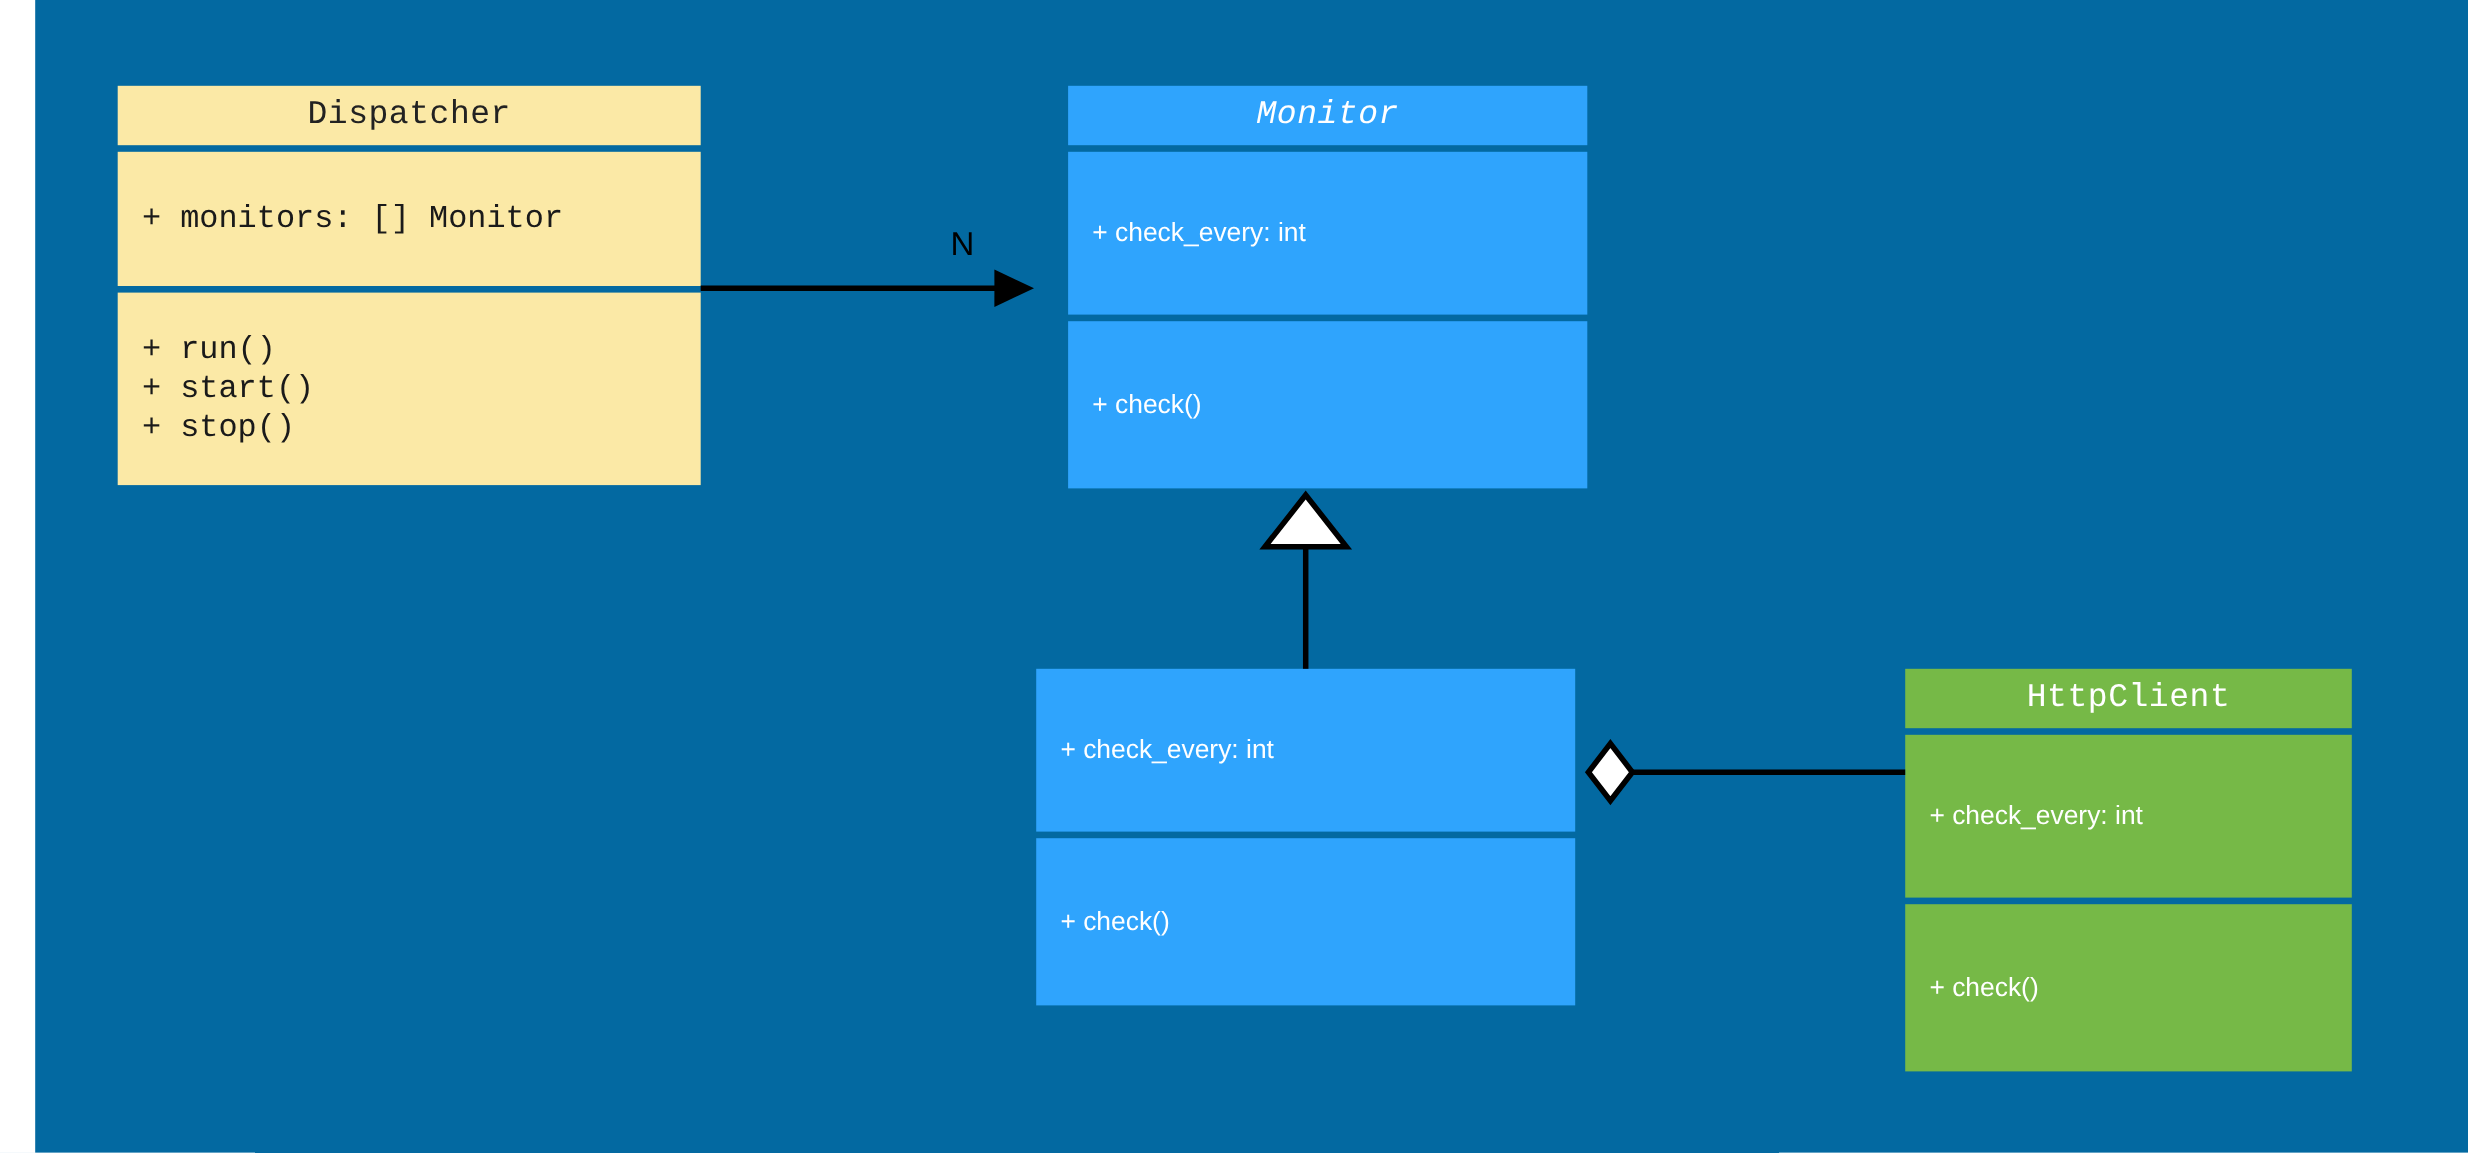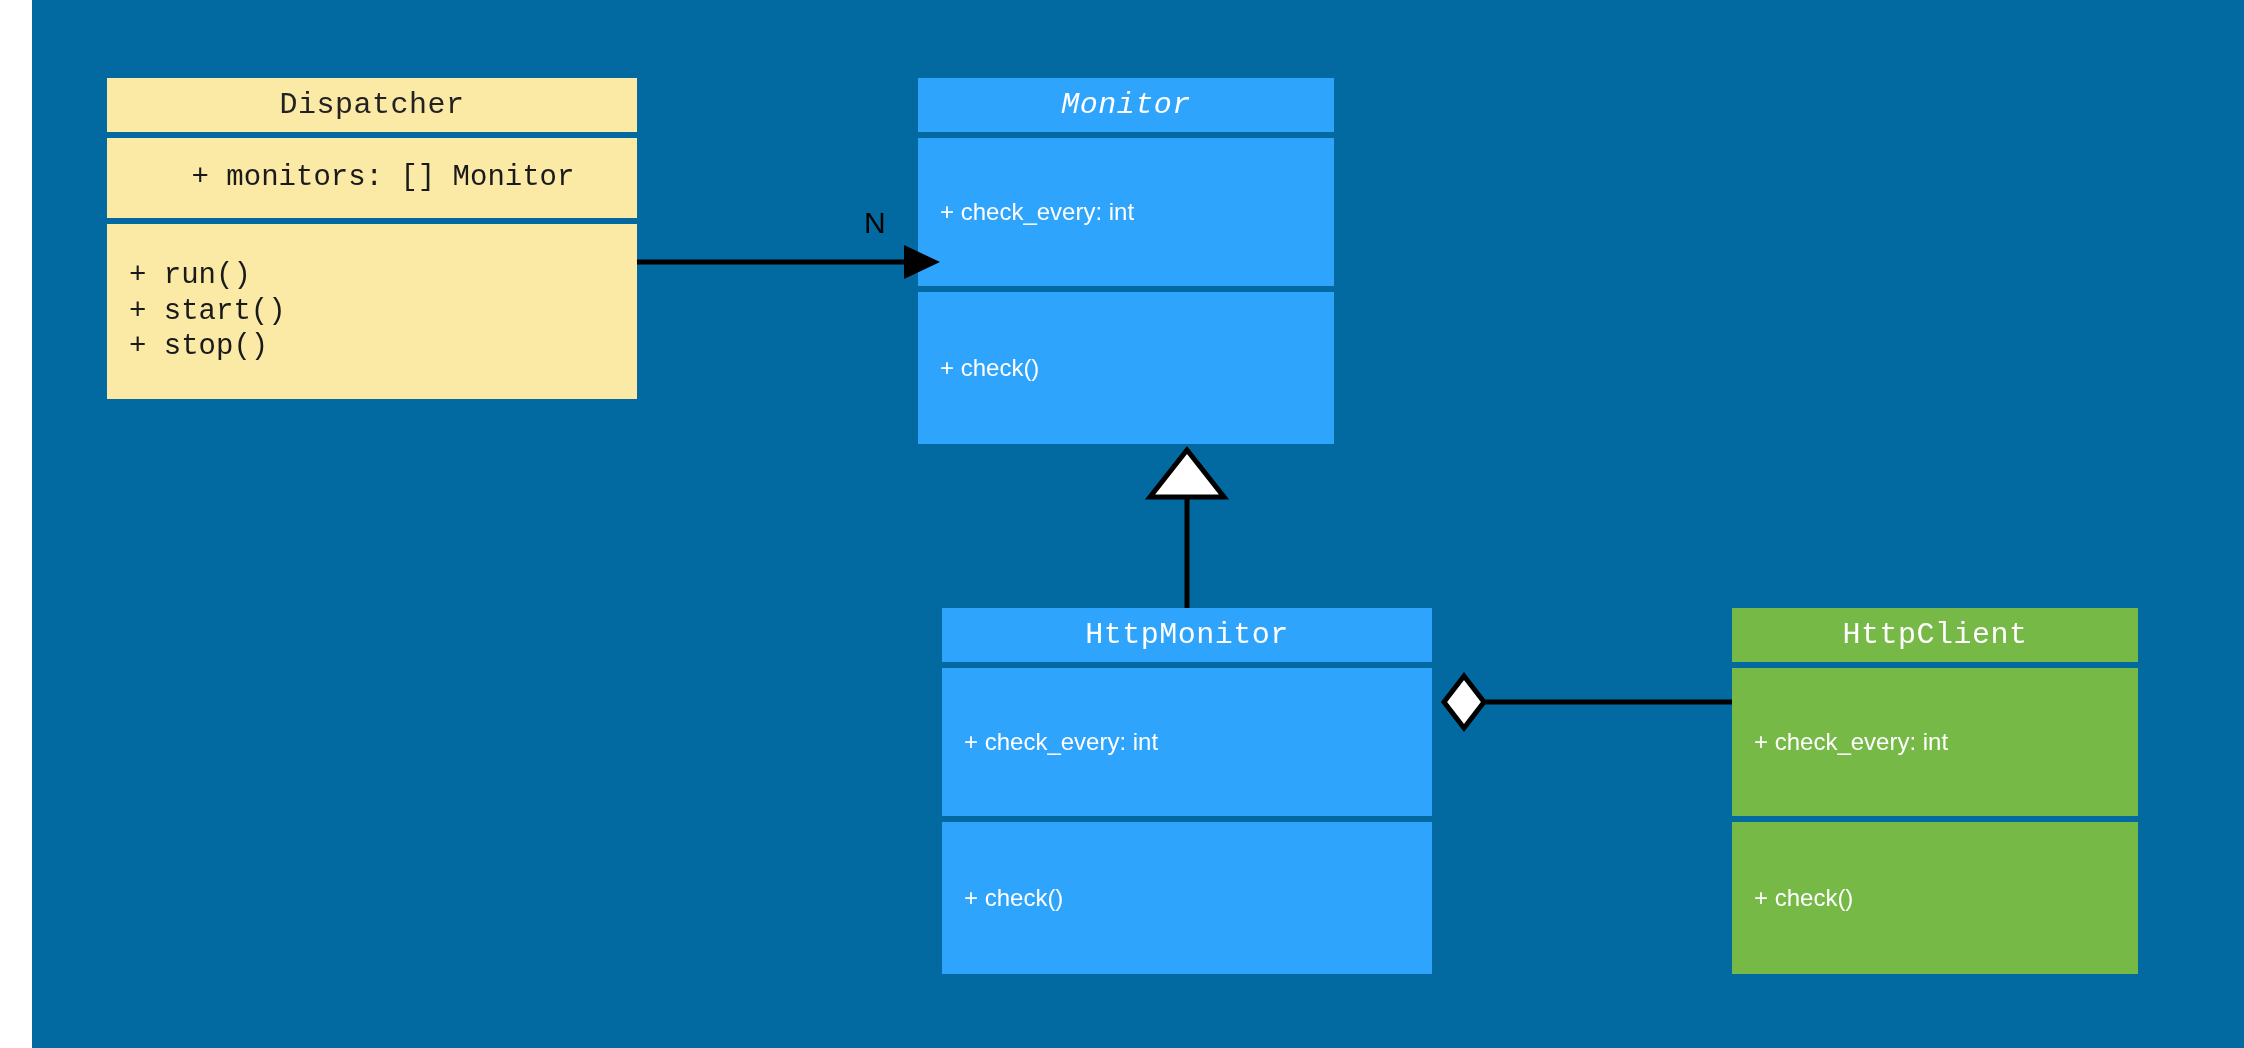--- a/index.html
+++ b/index.html
@@ -89,42 +89,41 @@
     color: #000000;
   }
 </style>
 </head>
 <body>
 
 <div id="canvas">
 
   <div class="uml-class theme-yellow" style="left:75px; top:78px; width:530px; height:372px;">
     <div class="compartment title-band" style="height:54px;">Dispatcher</div>
-    <div class="compartment members-band" style="height:80px;justify-content:center;">
+    <div class="compartment members-band" style="height:122px;">
       <span class="member-list">+ monitors: [] Monitor</span>
     </div>
     <div class="compartment members-band" style="height:175px;">
       <span class="member-list">+ run()
 + start()
 + stop()</span>
     </div>
   </div>
 
-  <div class="uml-class theme-blue" style="left:886px; top:78px; width:416px; height:372px;">
+  <div class="uml-class theme-blue" style="left:939px; top:78px; width:472px; height:372px;">
     <div class="compartment title-band abstract-title" style="height:54px;">Monitor</div>
     <div class="compartment members-band" style="height:148px;">
       <span class="member-list">+ check_every: int</span>
     </div>
     <div class="compartment members-band" style="height:152px;">
       <span class="member-list">+ check()</span>
     </div>
   </div>
 
   <div class="uml-class theme-blue" style="left:910px; top:608px; width:490px; height:372px;">
-    <div class="compartment title-band" style="height:54px;">HttpMonitor</div>
     <div class="compartment members-band" style="height:148px;">
       <span class="member-list">+ check_every: int</span>
     </div>
     <div class="compartment members-band" style="height:152px;">
       <span class="member-list">+ check()</span>
     </div>
   </div>
 
   <div class="uml-class theme-green" style="left:1700px; top:608px; width:406px; height:372px;">
     <div class="compartment title-band" style="height:54px;">HttpClient</div>

